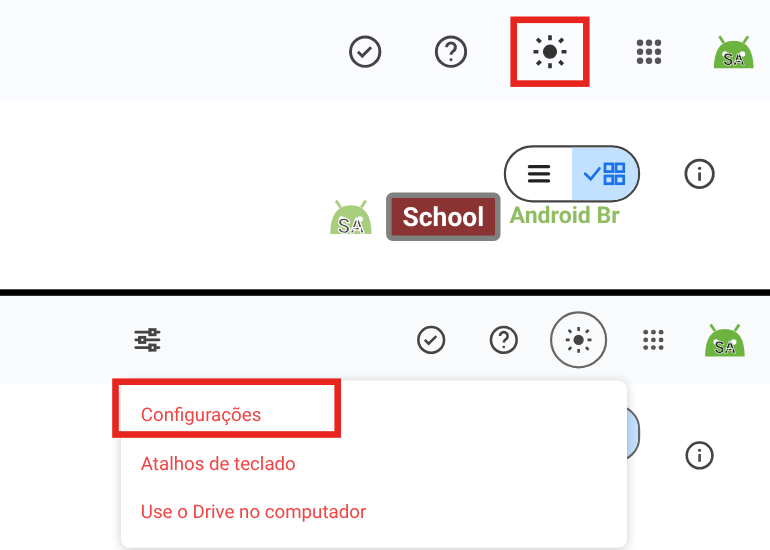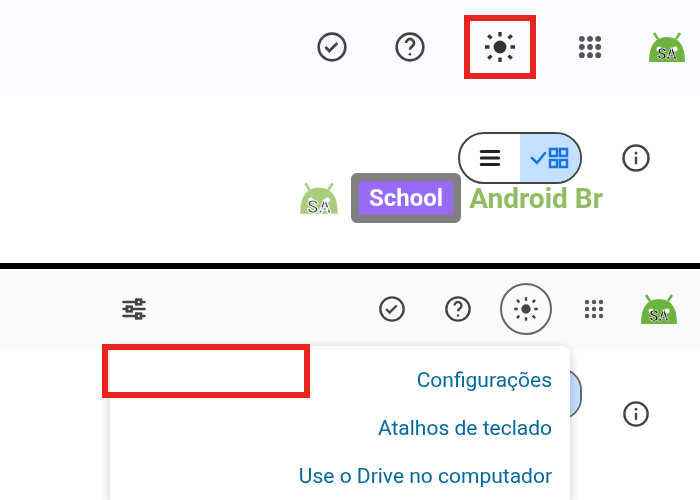--- a/index.html
+++ b/index.html
@@ -70,32 +70,32 @@
       align-items: center;
       gap: 8px;
       opacity: 0.9;
     }
     .android-logo {
       width: 48px;
       height: 48px;
       position: relative;
     }
     .school-badge {
-      background: #8b5cf6;
+      background: #7f1d1d;
       color: #fff;
       padding: 3px 10px;
       font-weight: bold;
       font-size: 24px;
       border-radius: 6px;
-      border: 8px solid #737373;
+      border: 5px solid #737373;
     }
     .android-text {
       color: #85b552;
       font-weight: bold;
-      font-size: 28px;
+      font-size: 21px;
     }
     .divider {
       height: 6px;
       background: #000;
     }
     .bottom-section {
       background: #f8fafc;
       height: 80px;
       display: flex;
       align-items: center;
@@ -120,24 +120,23 @@
       top: 346px;
       width: 460px;
       background: #fff;
       border-radius: 8px;
       box-shadow: 0 2px 10px rgba(0,0,0,0.2);
       padding: 10px 0;
       z-index: 5;
     }
     .dropdown-item {
       padding: 12px 18px;
-      font-size: 21px;
-      color: #0369a1;
+      font-size: 17px;
+      color: #ef4444;
       cursor: pointer;
-      text-align: right;
     }
     .dropdown-item.highlighted {
       position: relative;
     }
     .red-box-menu {
       position: absolute;
       left: 102px;
       top: 344px;
       border: 6px solid #e8241f;
       width: 208px;

